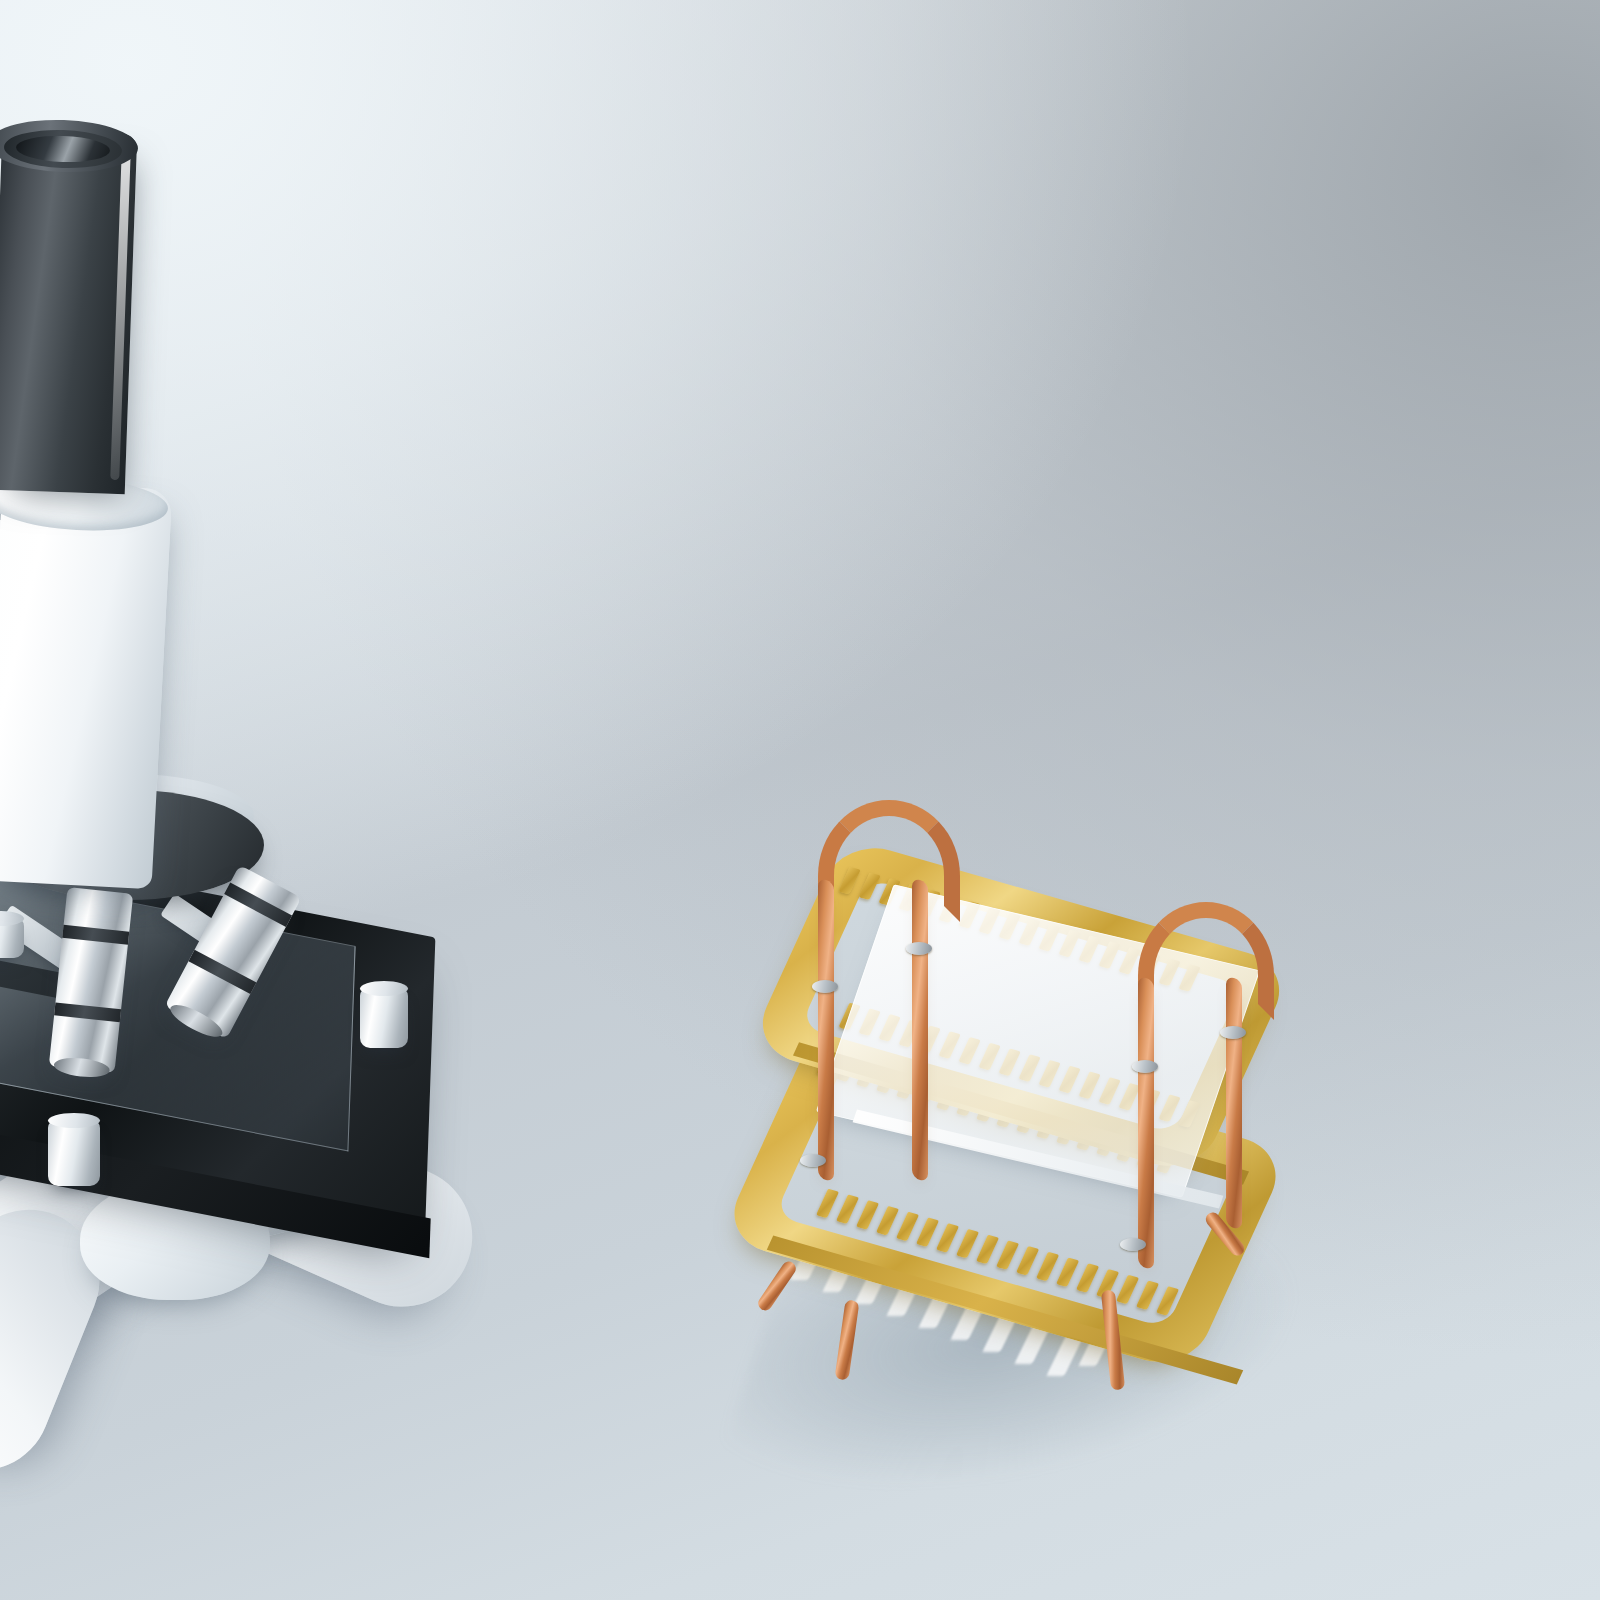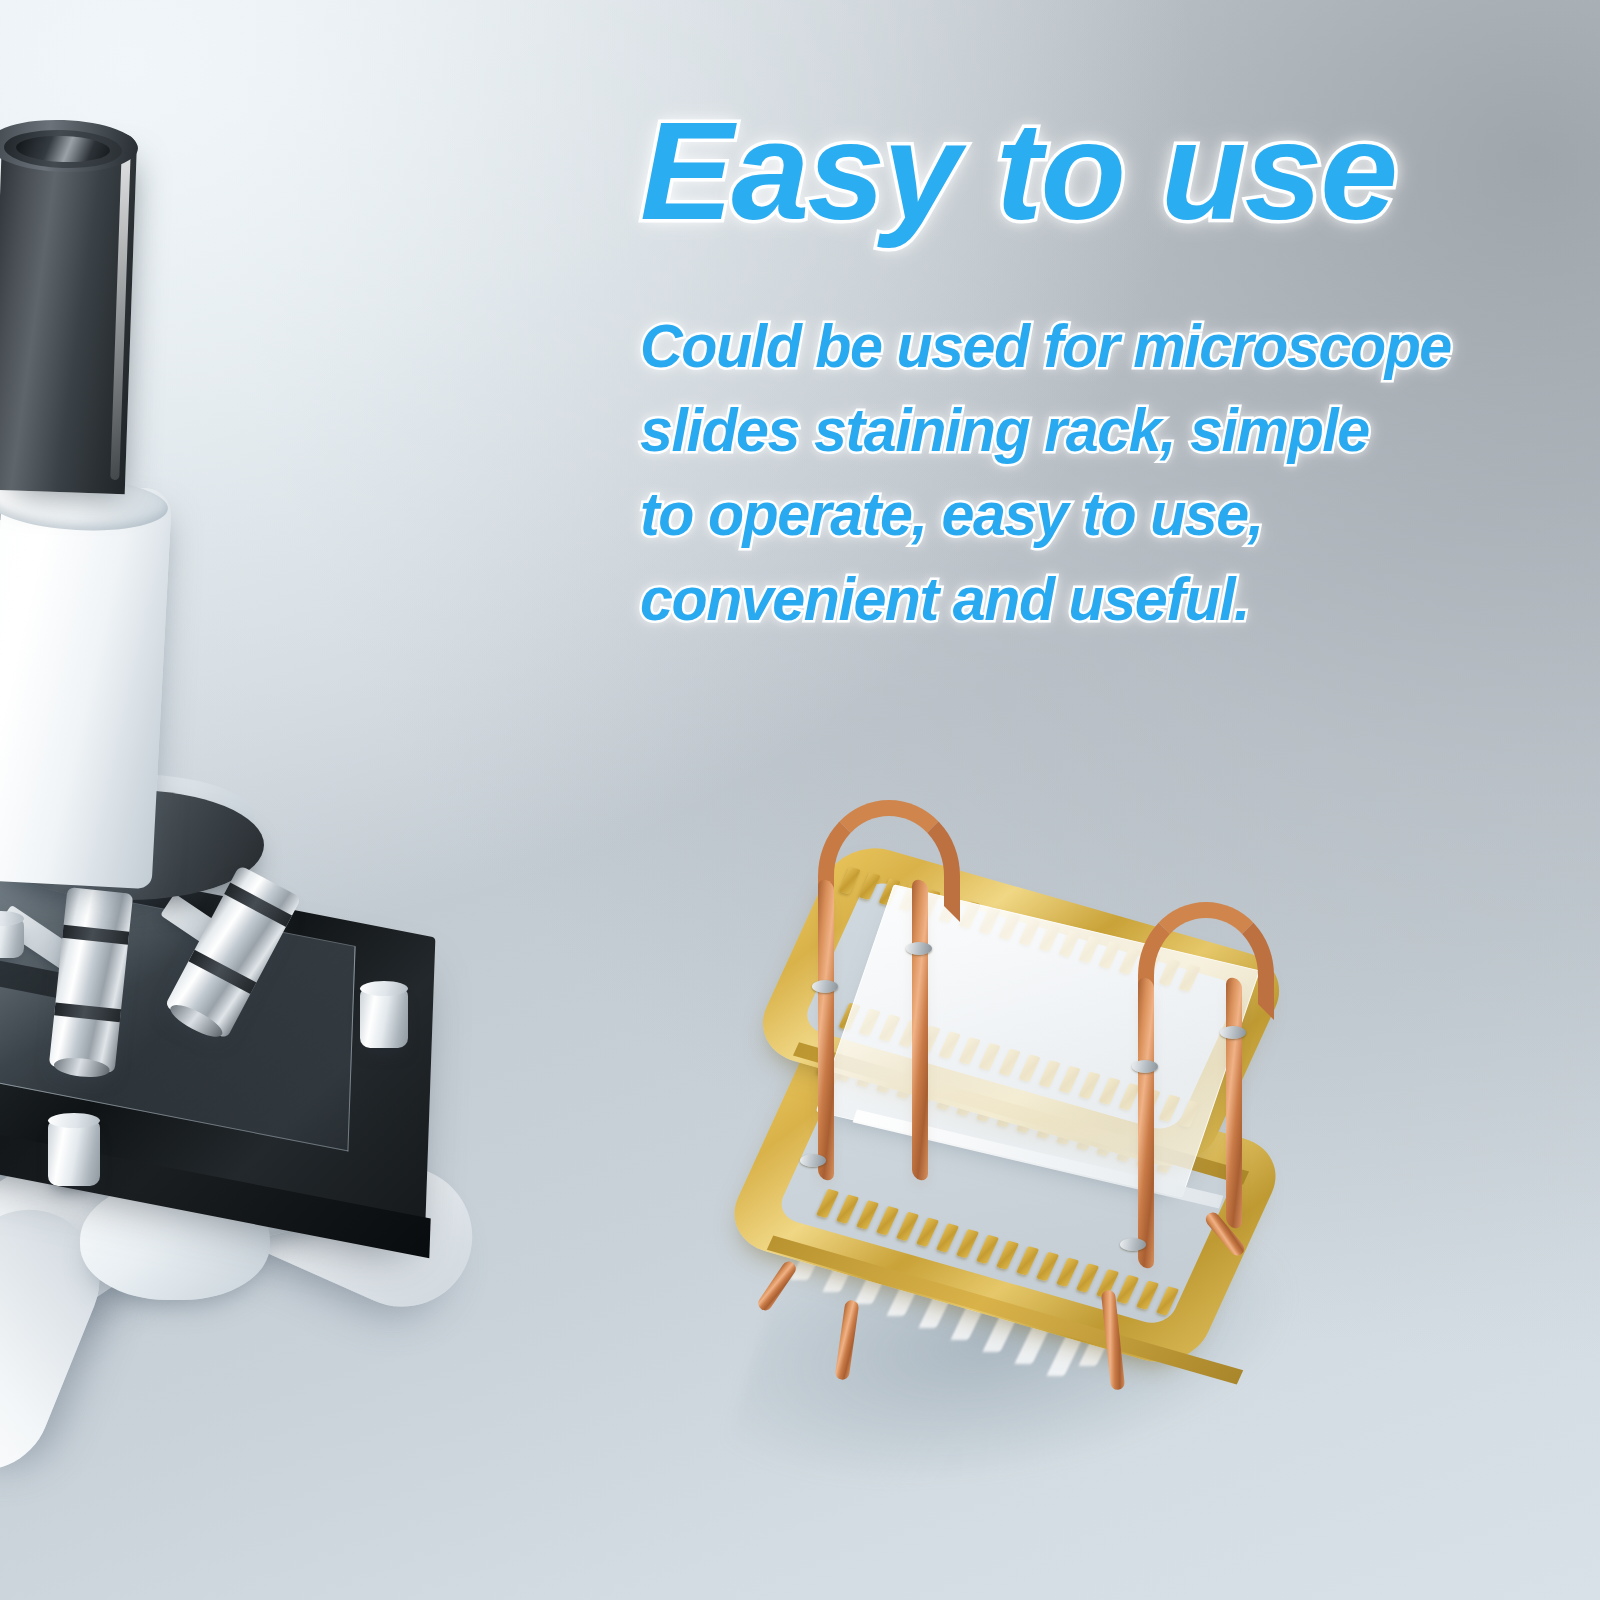--- a/index.html
+++ b/index.html
@@ -460,23 +460,14 @@
     <div class="rk rivet" style="left:392px; top:290px;"></div>
     <div class="rk rivet" style="left:480px; top:256px;"></div>
     <div class="rk rivet" style="left:380px; top:468px;"></div>
 
     <div class="rk copper" style="left:30px;top:488px;width:14px;height:56px;transform:rotate(34deg);"></div>
     <div class="rk copper" style="left:100px;top:530px;width:14px;height:80px;transform:rotate(8deg);"></div>
     <div class="rk copper" style="left:366px;top:520px;width:14px;height:100px;transform:rotate(-6deg);"></div>
     <div class="rk copper" style="left:478px;top:438px;width:14px;height:52px;transform:rotate(-40deg);"></div>
   </div>
 
-  <div id="copy">
-    <h1 class="headline">Easy to use</h1>
-    <div id="body-copy">
-      <p class="body-line">Could be used for microscope</p>
-      <p class="body-line">slides staining rack, simple</p>
-      <p class="body-line">to operate, easy to use,</p>
-      <p class="body-line">convenient and useful.</p>
-    </div>
-  </div>
 
 </div>
 
 </body></html>

